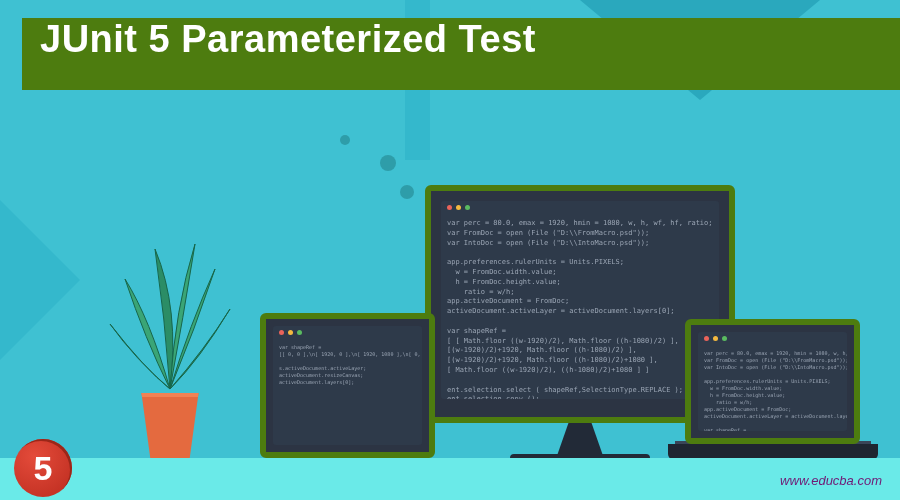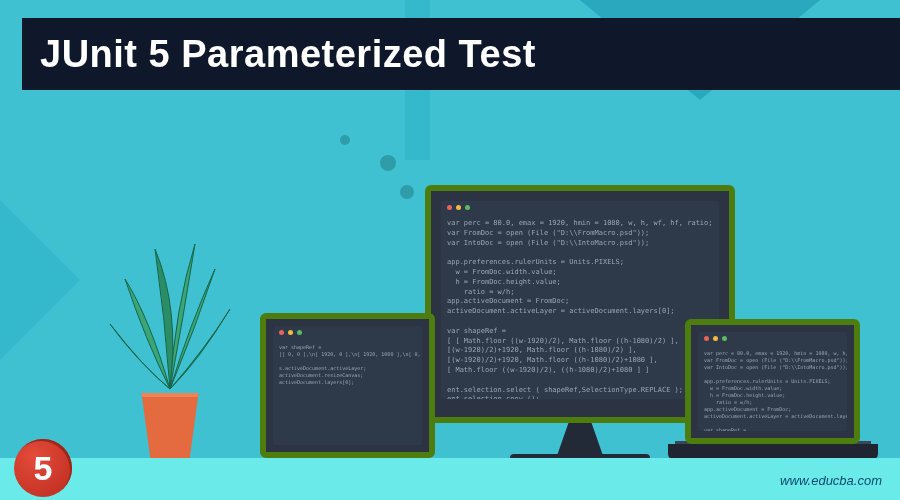--- a/index.html
+++ b/index.html
@@ -74,23 +74,22 @@
       background: #2e9da9;
       top: 185px;
       left: 400px;
     }
     .header {
       position: absolute;
       top: 18px;
       left: 22px;
       right: 0;
       height: 72px;
-      background: #0f172a;
+      background: #4d7c0f;
       display: flex;
-      align-items: center;
       padding-left: 18px;
     }
     .title {
       font-size: 38px;
       font-weight: 700;
       color: #ffffff;
       letter-spacing: 0.5px;
     }
     .ground {
       position: absolute;
@@ -240,21 +239,21 @@
       font-size: 34px;
       font-weight: 800;
       color: #ffffff;
       font-family: Arial, sans-serif;
     }
     .watermark {
       position: absolute;
       right: 18px;
       bottom: 12px;
       font-size: 13px;
-      color: #0c4a6e;
+      color: #701a75;
       font-style: italic;
       text-align: center;
     }
   </style>
 </head>
 <body>
 
 <div class="bg-shapes">
   <div class="triangle-top"></div>
   <div class="vertical-stripe"></div>

